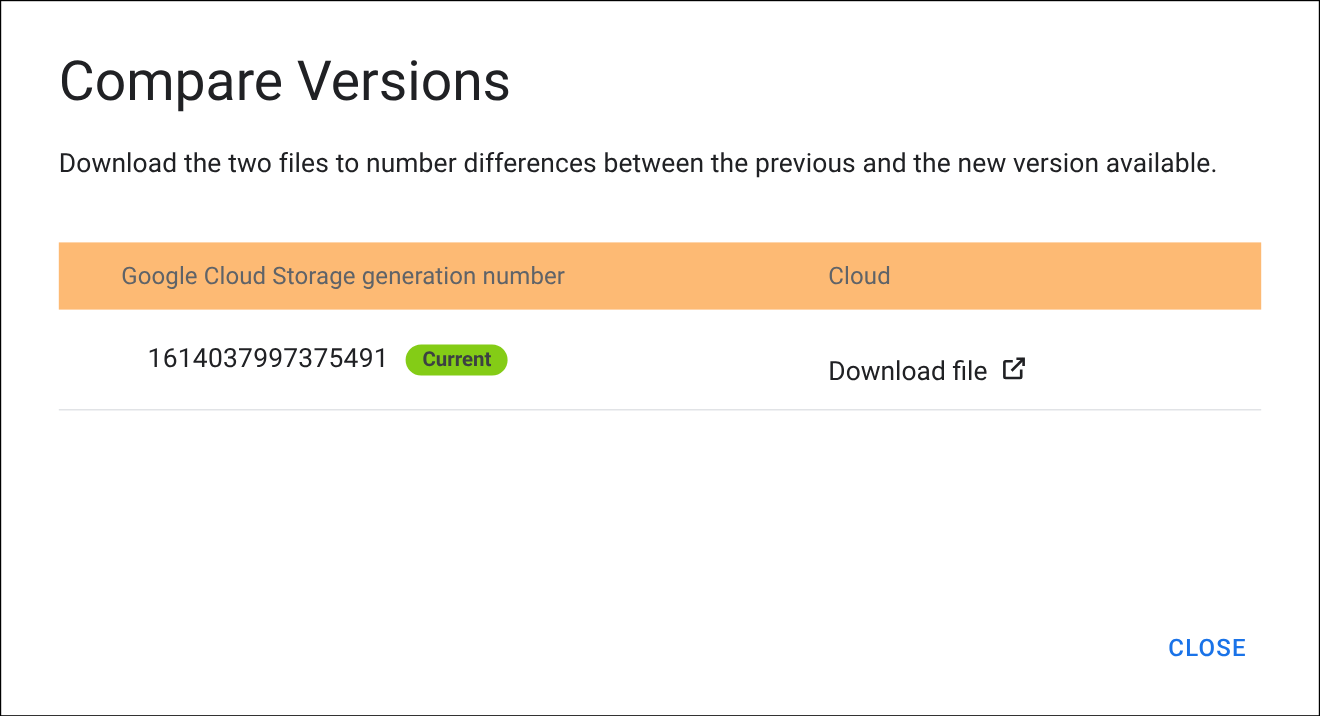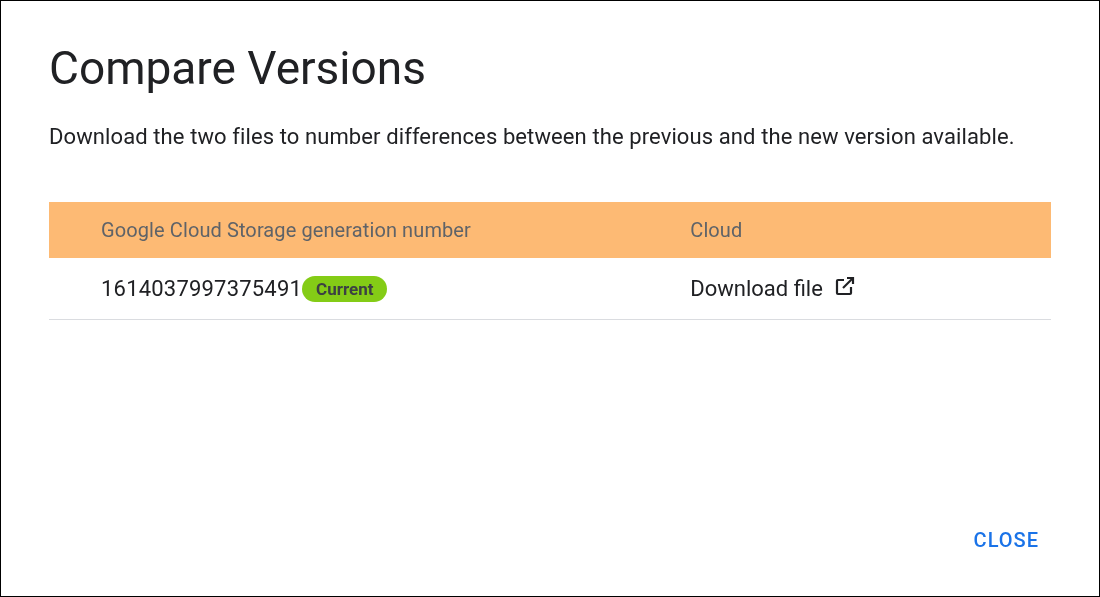--- a/index.html
+++ b/index.html
@@ -64,20 +64,22 @@
       font-size: 22px;
       color: #202124;
       vertical-align: middle;
     }
     .table-body td:first-child {
       padding-left: 52px;
     }
     .generation-cell {
       display: flex;
       align-items: center;
+      gap: 14px;
+      margin-left: 22px;
     }
     .generation-number {
       font-size: 22px;
       color: #202124;
       letter-spacing: 0.2px;
     }
     .badge {
       display: inline-block;
       background: #84cc16;
       color: #3c4043;
@@ -87,20 +89,21 @@
       font-weight: 700;
     }
     .download-link {
       display: inline-flex;
       align-items: center;
       gap: 10px;
       font-size: 22px;
       color: #202124;
       text-decoration: none;
       cursor: pointer;
+      margin-top: 21px;
     }
     .download-link svg {
       width: 24px;
       height: 24px;
     }
     .dialog-footer {
       position: absolute;
       bottom: 36px;
       right: 48px;
     }

